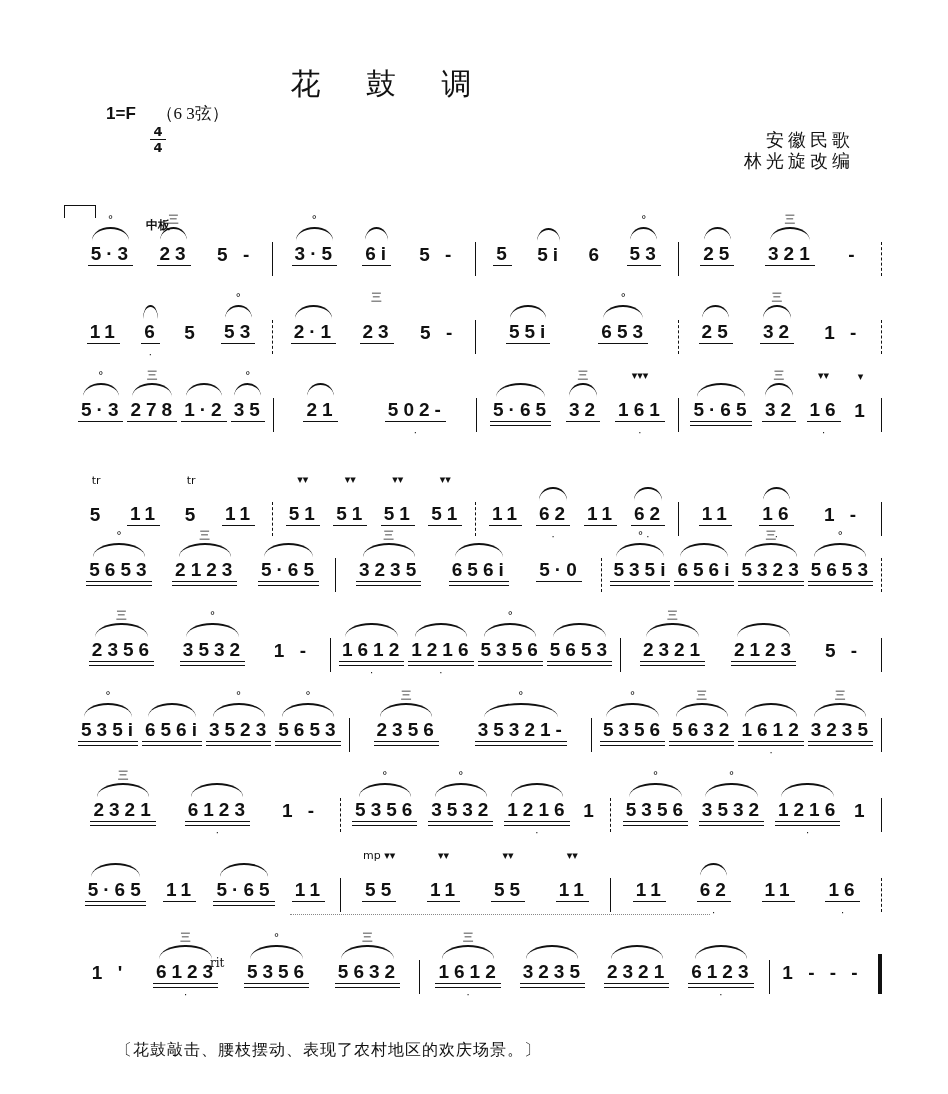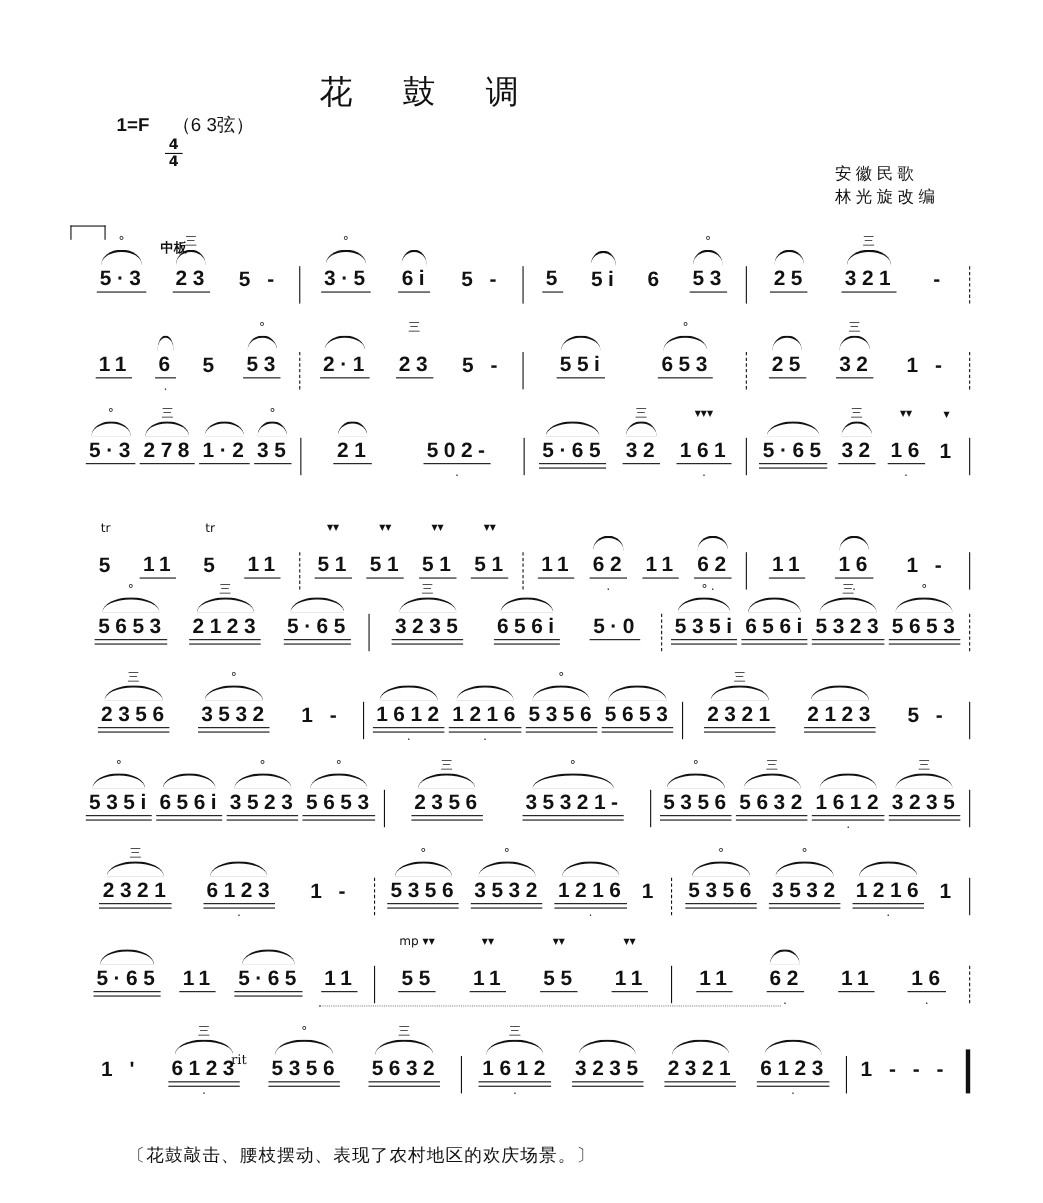--- a/index.html
+++ b/index.html
@@ -2,27 +2,27 @@
 <html><head>
 <meta charset="utf-8">
 <style>
   html, body { margin: 0; padding: 0; background: #ffffff; }
   body { width: 948px; height: 1094px; position: relative; overflow: hidden;
          font-family: "DejaVu Sans", sans-serif; color: #111; }
   .title { position: absolute; left: 0; width: 780px; top: 64px; text-align: center;
            font-family: "DejaVu Serif", serif; font-size: 30px; letter-spacing: 18px; }
   .key { position: absolute; left: 106px; top: 102px; font-size: 17px; font-weight: bold;
          font-family: "Liberation Sans", sans-serif; }
-  .key .strings { font-weight: normal; margin-left: 16px; font-family: Liberation Sans, sans-serif; }
+  .key .strings { font-weight: normal; margin-left: 16px; font-family: Liberation Serif, serif; }
   .timesig { position: absolute; left: 150px; top: 125px; width: 16px; text-align: center;
              font-size: 13px; font-weight: bold; line-height: 13px; }
   .timesig .bar { border-top: 1.5px solid #111; margin: 1px 0; }
   .tempo { position: absolute; left: 146px; top: 173px; font-size: 12px; font-weight: bold; margin-top: 44px; }
-  .credits { position: absolute; right: 94px; top: 148px; font-size: 15px; line-height: 21px;
-             letter-spacing: 4px; text-align: left; }
+  .credits { position: absolute; right: 94px; top: 129px; font-size: 18px; line-height: 21px;
+             letter-spacing: 4px; text-align: right; }
   .bracket { position: absolute; left: 64px; top: 205px; width: 30px; height: 12px;
              border-top: 1.5px solid #111; border-left: 1.5px solid #111; border-right: 1.5px solid #111; }
 
   .row { position: absolute; left: 70px; width: 812px; height: 70px; display: flex; align-items: flex-end; }
   .measure { display: flex; align-items: flex-end; justify-content: space-around; flex: 1;
              height: 100%; padding: 0 6px; }
   .barline { width: 0; border-left: 1.5px solid #111; height: 34px; align-self: flex-end; margin-bottom: 6px; }
   .barline.dashed { border-left-style: dashed; }
   .barline.final { border-left-width: 4px; margin-left: 6px; height: 40px; }
 

